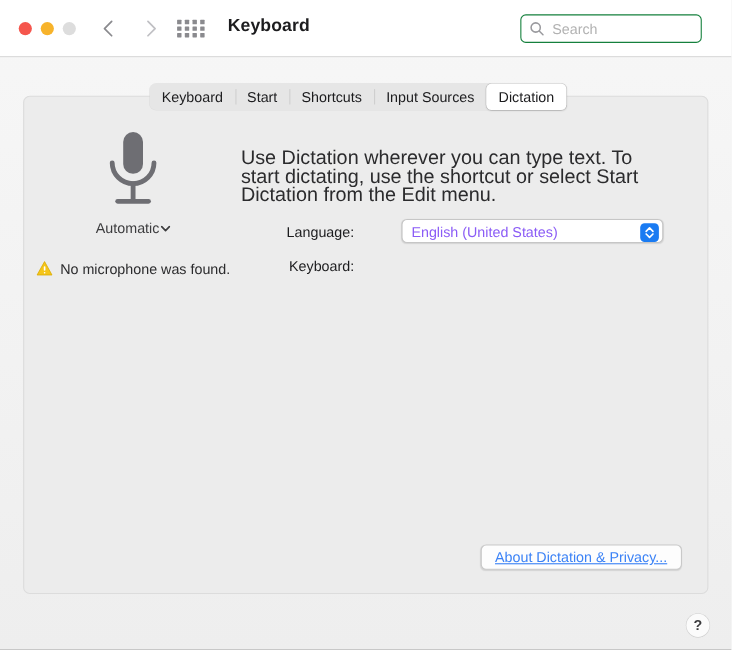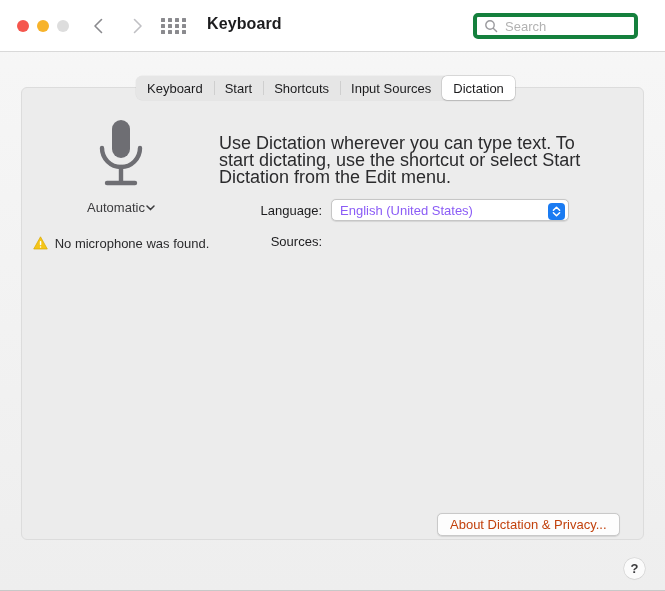--- a/index.html
+++ b/index.html
@@ -81,21 +81,21 @@
     font-weight: bold;
     color: #1c1c1e;
     letter-spacing: 0.1px;
   }
 
   #search-box {
     position: absolute;
     right: 27px; top: 13px;
     width: 165px; height: 26px;
     background: #ffffff;
-    border: 4px solid #15803d;
+    border: 1px solid #15803d;
     border-radius: 5px;
     display: flex;
     align-items: center;
     padding: 0 7px;
   }
   #search-box svg { flex: 0 0 auto; }
   #search-input {
     border: 0;
     outline: 0;
     background: transparent;
@@ -195,21 +195,21 @@
   }
 
   .form-row {
     position: absolute;
     left: 219px;
     height: 22px;
     display: flex;
     align-items: center;
   }
   #row-dictation { top: 173px; }
-  #row-language  { top: 199px; }
+  #row-language  { top: 199px; gap: 34px; }
   #row-shortcut  { top: 230px; }
 
   .row-label {
     width: 112px;
     text-align: right;
     padding-right: 9px;
     font-size: 13px;
     color: #1c1c1e;
   }
 
@@ -269,33 +269,34 @@
     background: #1a7bf2;
     border-radius: 4px;
     display: flex;
     align-items: center;
     justify-content: center;
   }
 
   
   #about-button {
     position: absolute;
-    left: 437px; top: 513px;
+    left: 437px; top: 495px;
     height: 23px;
     padding: 0 12px;
     display: flex;
     align-items: center;
     background: #fdfdfd;
     border: 0.5px solid #c9c9c9;
     border-radius: 5px;
     box-shadow: 0 0.5px 1px rgba(0,0,0,0.10);
     font-size: 13px;
-    color: #c2410c;
+    color: #3b82f6;
     cursor: default;
     white-space: nowrap;
+    text-decoration: underline;
   }
 
   #help-button {
     position: absolute;
     left: 624px; top: 558px;
     width: 21px; height: 21px;
     border-radius: 50%;
     background: #fbfbfb;
     box-shadow: 0 0 0 0.5px #d0d0d0, 0 0.5px 1px rgba(0,0,0,0.10);
     display: flex;
@@ -411,21 +412,21 @@
       <span class="stepper">
         <svg width="11" height="13" viewBox="0 0 11 13" aria-hidden="true">
           <path d="M2.4 5.3 L5.5 2.2 L8.6 5.3" fill="none" stroke="#ffffff" stroke-width="1.5" stroke-linecap="round" stroke-linejoin="round"></path>
           <path d="M2.4 7.7 L5.5 10.8 L8.6 7.7" fill="none" stroke="#ffffff" stroke-width="1.5" stroke-linecap="round" stroke-linejoin="round"></path>
         </svg>
       </span>
     </div>
   </div>
 
   <div class="form-row" id="row-shortcut">
-    <div class="row-label">Sources:</div>
+    <div class="row-label">Keyboard:</div>
   </div>
 
   <div id="about-button">About Dictation &amp; Privacy...</div>
 
   <div id="help-button">?</div>
 
   <div id="bottom-edge"></div>
 </div>
 
 </body></html>

